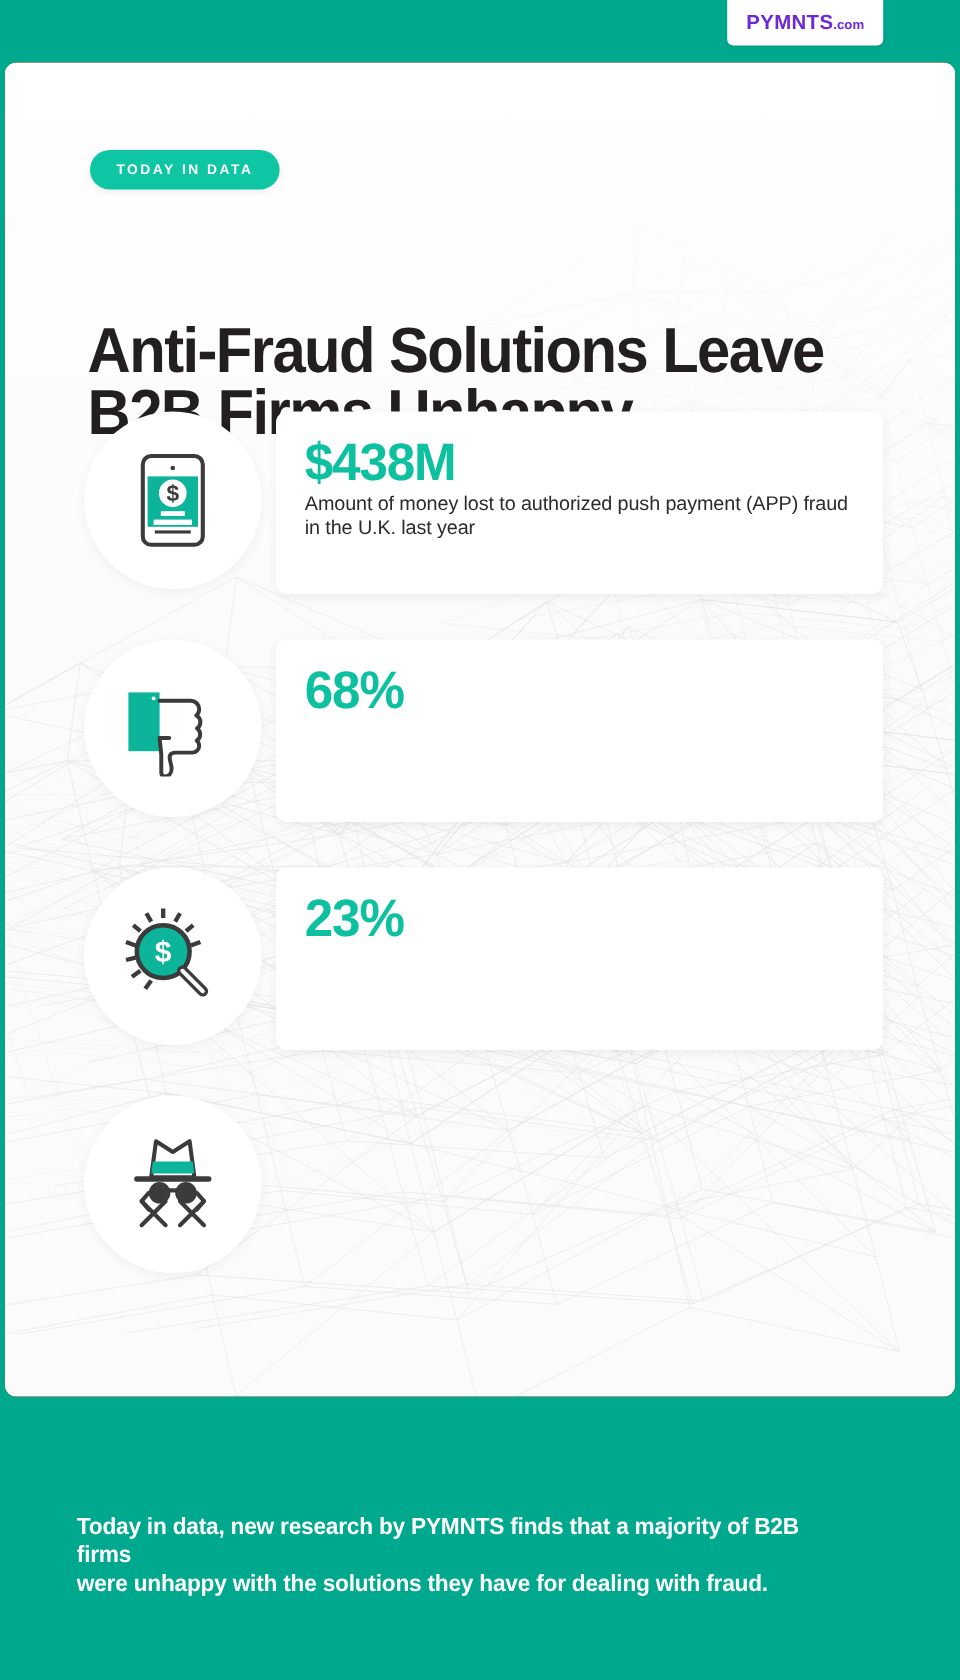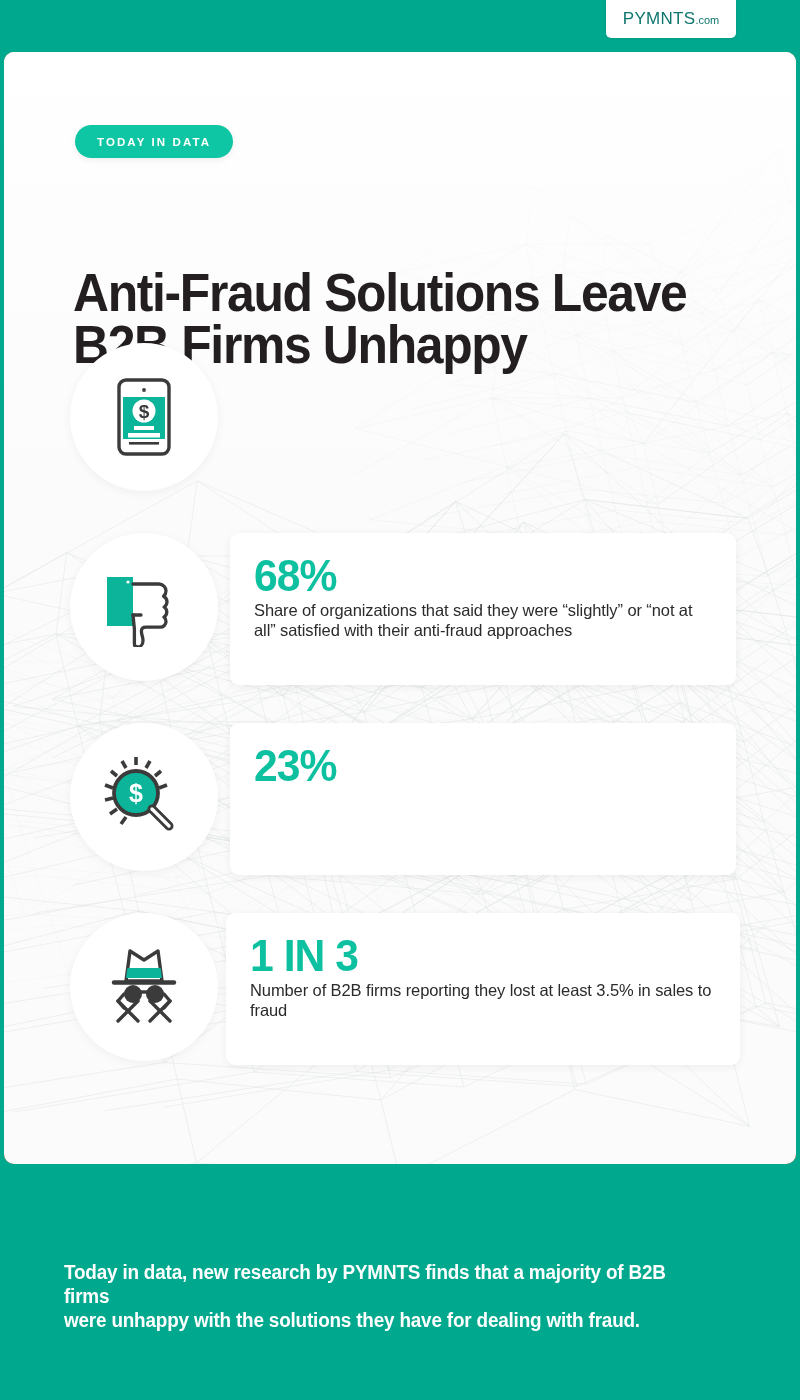--- a/index.html
+++ b/index.html
@@ -33,22 +33,22 @@
     border-radius: 0 0 5px 5px;
     display: flex;
     align-items: center;
     justify-content: center;
     box-shadow: 0 1px 3px rgba(0,0,0,0.08);
   }
   .logo-text {
     font-family: "Liberation Sans", sans-serif;
     font-size: 17px;
     letter-spacing: 0.3px;
-    color: #0f766e;
-    font-weight: 400;
+    color: #6d28d9;
+    font-weight: 700;
   }
   .logo-text .dotcom {
     font-size: 11px;
     letter-spacing: 0;
   }
 
   
   .panel {
     position: absolute;
     top: 52px;
@@ -260,34 +260,37 @@
         <rect x="12" y="3" width="50" height="74" rx="7" ry="7" fill="#ffffff" stroke="#3b3b3b" stroke-width="3.4"></rect>
         <rect x="16" y="20" width="42" height="42" fill="#0cb49a"></rect>
         <circle cx="37" cy="13" r="1.9" fill="#3b3b3b"></circle>
         <circle cx="37" cy="34" r="11.5" fill="#ffffff"></circle>
         <text x="37" y="40.5" font-family="Liberation Sans, sans-serif" font-size="19" font-weight="bold" fill="#3b3b3b" text-anchor="middle">$</text>
         <rect x="27" y="49" width="20" height="4" fill="#ffffff"></rect>
         <rect x="21" y="56" width="32" height="4.5" fill="#ffffff"></rect>
         <rect x="22" y="65" width="30" height="2.6" fill="#3b3b3b"></rect>
       </svg>
     </div>
+    <div class="stat-card">
+      <div class="stat-value">$438M</div>
+      <div class="stat-desc">Amount of money lost to authorized push payment (APP) fraud in the U.K. last year</div>
+    </div>
   </div>
 
   <div class="stat-row" style="top:481px;text-decoration:underline;">
     <div class="icon-circle">
       <svg width="86" height="80" viewBox="0 0 86 80">
         <rect x="6" y="10" width="26" height="49" fill="#0cb49a"></rect>
         <circle cx="27" cy="15" r="1.6" fill="#ffffff"></circle>
         <path d="M32 17 H58 a7 7 0 0 1 7 7 a7 7 0 0 1 -2.4 5.2 a6.5 6.5 0 0 1 3.4 5.6 a6.5 6.5 0 0 1 -2.8 5.2 a6.3 6.3 0 0 1 2.6 5 a6.3 6.3 0 0 1 -2.8 5.1 a5.8 5.8 0 0 1 2 4.3 a5.8 5.8 0 0 1 -5.8 5.8 H45 c-3 0 -4.6 1.4 -4.6 4 c0 3.6 1.6 5.6 1.6 9.2 c0 4.2 -2.6 6.6 -5.4 6.6 c-2.2 0 -3.2 -1.3 -3.2 -3.2 V62 L32 48 H32" fill="none" stroke="#3b3b3b" stroke-width="3.3" stroke-linejoin="round" stroke-linecap="round"></path>
         <path d="M32 48 H40" fill="none" stroke="#3b3b3b" stroke-width="3.3" stroke-linecap="round"></path>
       </svg>
     </div>
     <div class="stat-card">
       <div class="stat-value">68%</div>
-      <div class="stat-desc">Share of organizations that said they were “slightly” or “not at all” satisfied with their anti-fraud approaches</div>
     </div>
   </div>
 
   <div class="stat-row" style="top:671px;">
     <div class="icon-circle">
       <svg width="86" height="86" viewBox="0 0 86 86">
         <g stroke="#3b3b3b" stroke-width="3.6" stroke-linecap="butt">
           <line x1="35" y1="3" x2="35" y2="11"></line>
           <line x1="21" y1="7" x2="25" y2="14"></line>
           <line x1="10" y1="17" x2="16" y2="22"></line>
@@ -320,24 +323,20 @@
         <circle cx="55" cy="49" r="9" fill="#3b3b3b"></circle>
         <line x1="40" y1="47" x2="48" y2="47" stroke="#3b3b3b" stroke-width="3.4"></line>
         <path d="M24 49 L18 56 L24 63" fill="none" stroke="#3b3b3b" stroke-width="3.4" stroke-linecap="round" stroke-linejoin="round"></path>
         <path d="M64 49 L70 56 L64 63" fill="none" stroke="#3b3b3b" stroke-width="3.4" stroke-linecap="round" stroke-linejoin="round"></path>
         <line x1="18" y1="56" x2="38" y2="76" stroke="#3b3b3b" stroke-width="3.4" stroke-linecap="round"></line>
         <line x1="38" y1="56" x2="18" y2="76" stroke="#3b3b3b" stroke-width="3.4" stroke-linecap="round"></line>
         <line x1="70" y1="56" x2="50" y2="76" stroke="#3b3b3b" stroke-width="3.4" stroke-linecap="round"></line>
         <line x1="50" y1="56" x2="70" y2="76" stroke="#3b3b3b" stroke-width="3.4" stroke-linecap="round"></line>
       </svg>
     </div>
-    <div class="stat-card" style="left:222px;width:514px;">
-      <div class="stat-value">1 IN 3</div>
-      <div class="stat-desc">Number of B2B firms reporting they lost at least 3.5% in sales to fraud</div>
-    </div>
   </div>
 
 </div>
 
 <div class="footer">
   <div class="footer-text">
     <span>Today in data, new research by PYMNTS finds that a majority of B2B firms</span><br>
     <span>were unhappy with the solutions they have for dealing with fraud.</span>
   </div>
 </div>

